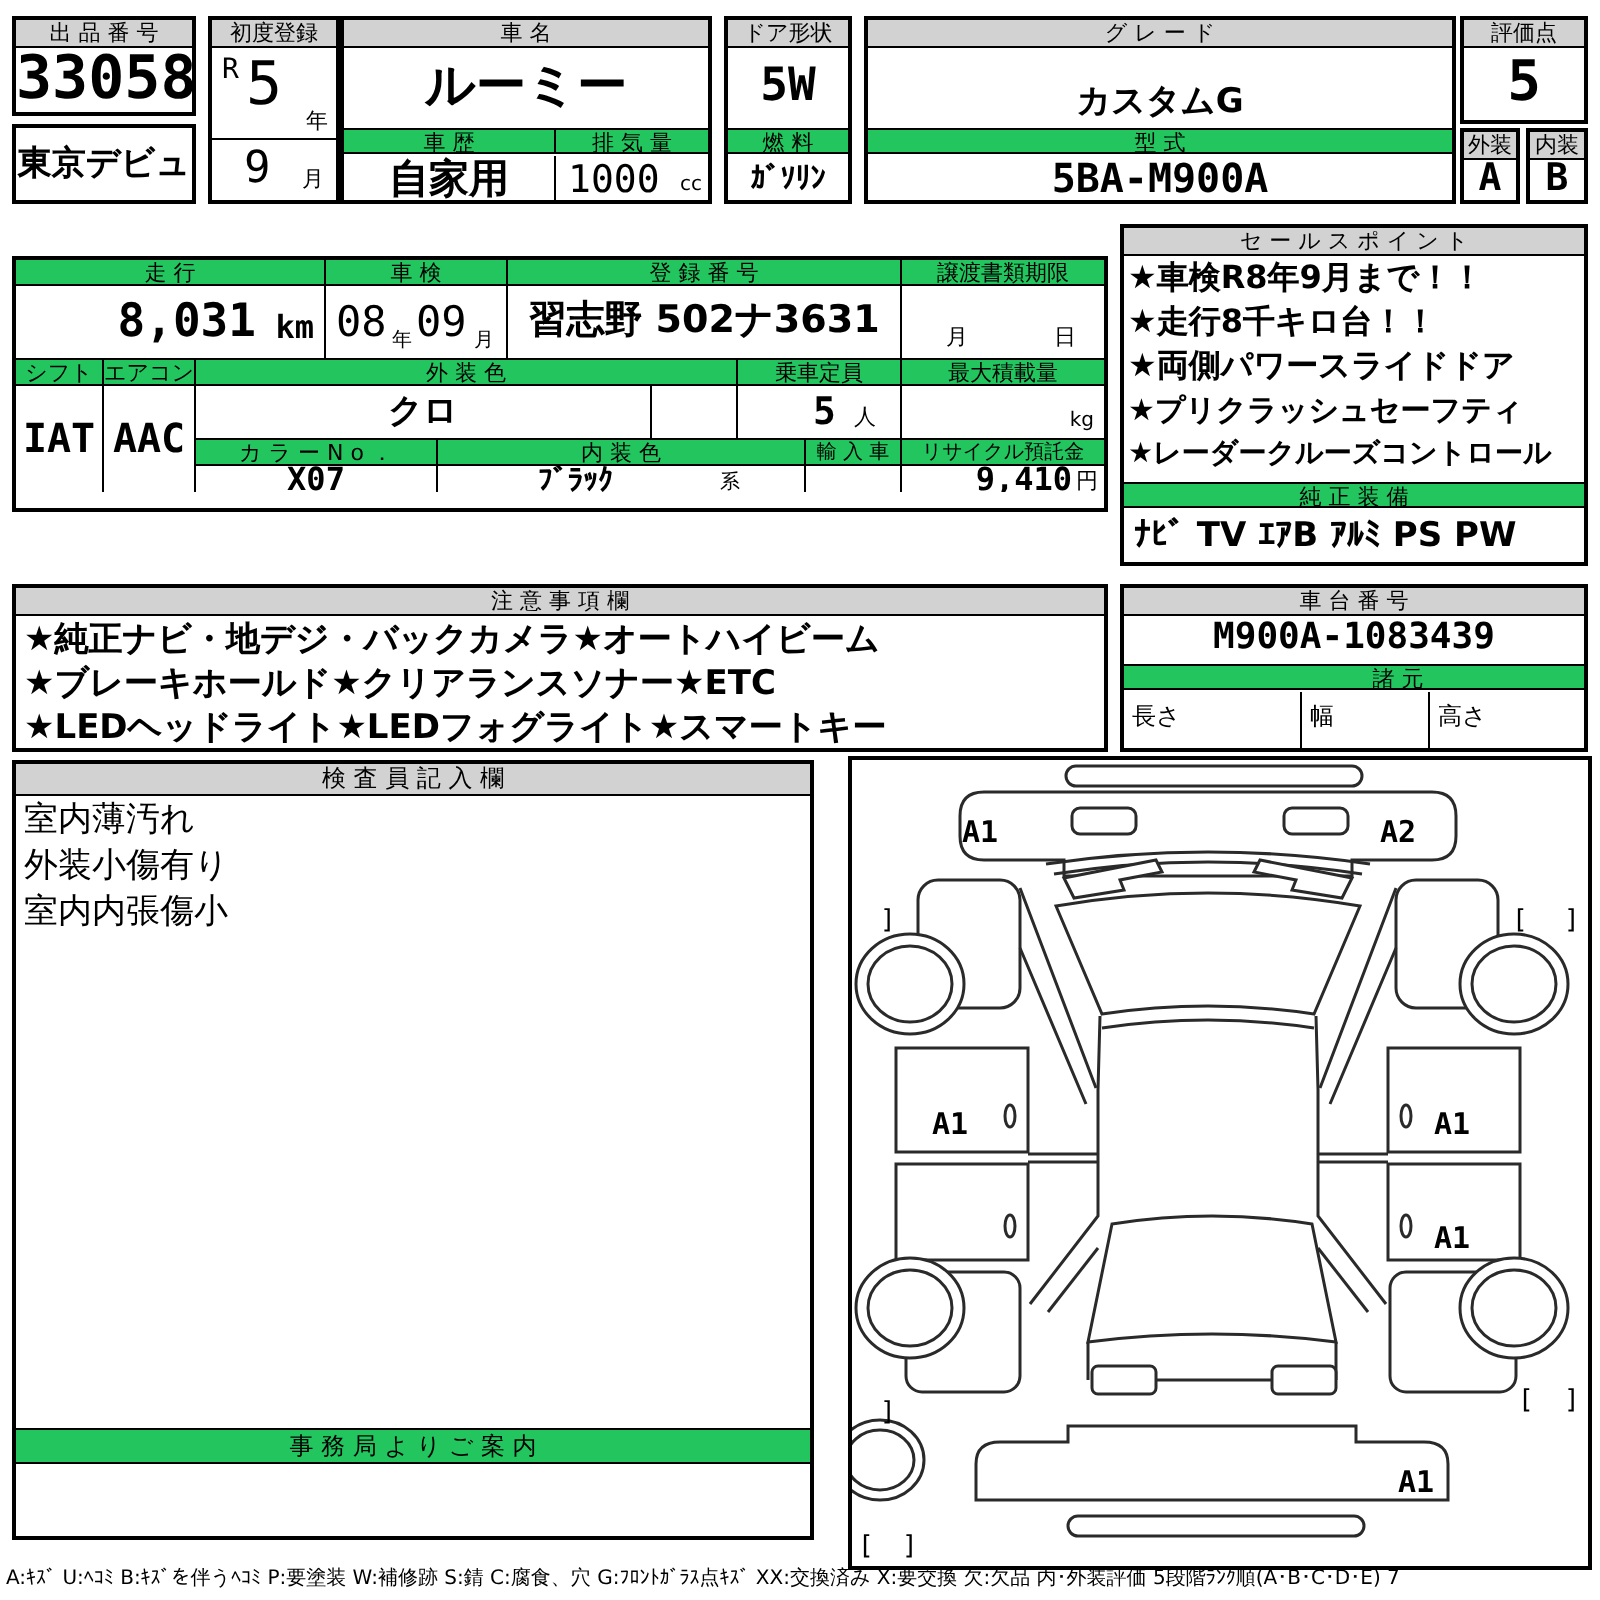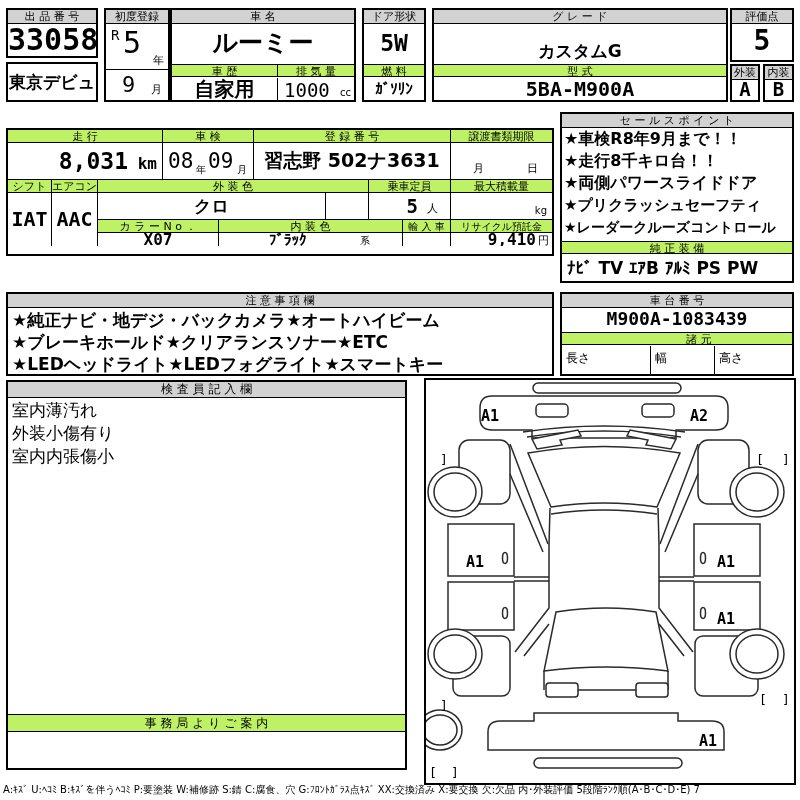--- a/index.html
+++ b/index.html
@@ -2,21 +2,21 @@
 <html><head>
 <meta charset="utf-8">
 <style>
   html,body{margin:0;padding:0;background:#fff;}
   .sheet{position:relative;width:800px;height:800px;background:#fff;color:#000;
          font-family:"DejaVu Sans","Liberation Sans",sans-serif;overflow:hidden;}
   .b{position:absolute;border:2px solid #000;background:#fff;box-sizing:border-box;}
   .abs{position:absolute;box-sizing:border-box;}
   .hd{background:#d2d2d2;border-bottom:1px solid #000;text-align:center;
       font-size:11px;line-height:13px;height:13px;overflow:hidden;white-space:nowrap;}
-  .hd2{background:#bef264;text-align:center;font-size:11px;line-height:13px;height:13px;
+  .hd2{background:#22c55e;text-align:center;font-size:11px;line-height:13px;height:13px;
        overflow:hidden;white-space:nowrap;box-sizing:border-box;}
   .mono{font-family:"DejaVu Sans Mono","Liberation Mono",monospace;}
   .bold{font-weight:bold;}
   .ctr{text-align:center;}
   .cell{position:absolute;box-sizing:border-box;overflow:hidden;white-space:nowrap;}
   .bl{border-left:1px solid #000;}
   .bt{border-top:1px solid #000;}
   .bb{border-bottom:1px solid #000;}
   svg text{font-family:"DejaVu Sans Mono","Liberation Mono",monospace;}
 </style>

